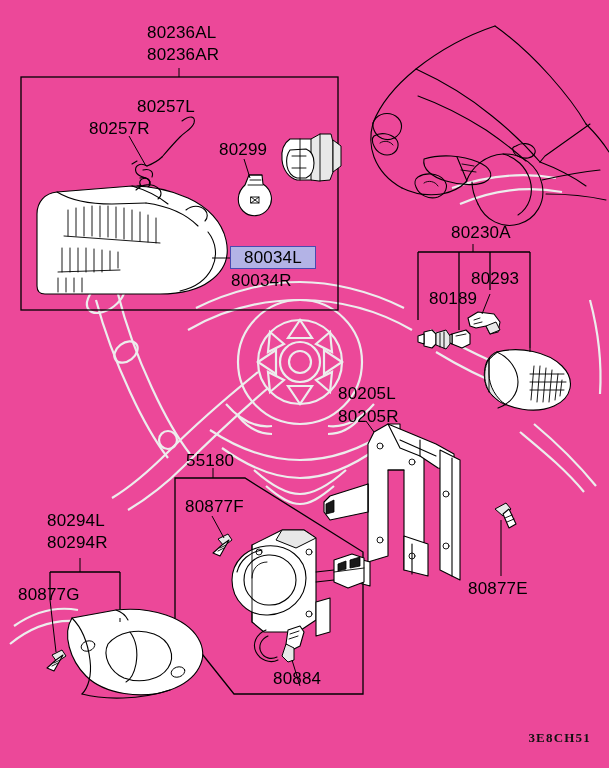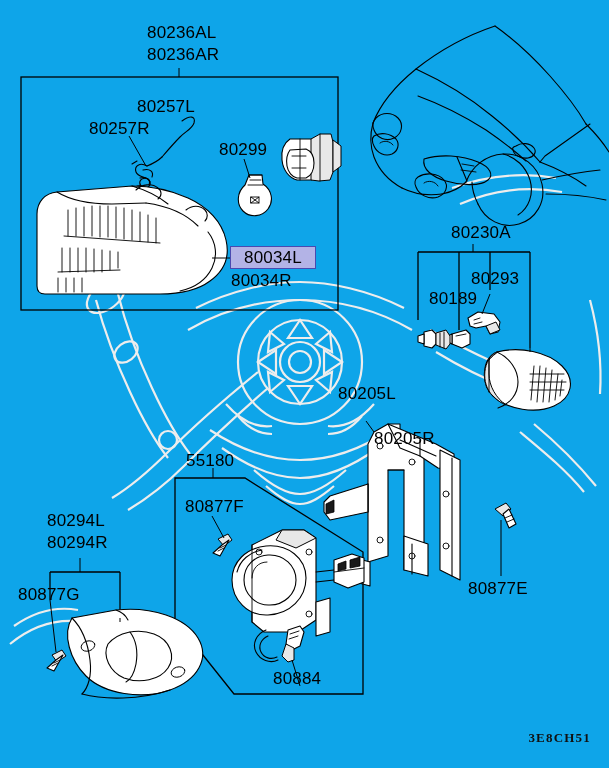--- a/index.html
+++ b/index.html
@@ -7,21 +7,21 @@
     padding: 0;
     background: #ffffff;
   }
   body {
     font-family: "Liberation Sans", sans-serif;
   }
   #diagram-page {
     position: relative;
     width: 609px;
     height: 768px;
-    background: #0ea5e9;
+    background: #ec4899;
     overflow: hidden;
   }
   #svg-root {
     position: absolute;
     left: 0;
     top: 0;
     width: 609px;
     height: 768px;
   }
   .part-label {
@@ -450,21 +450,21 @@
   <div class="part-label" style="left:219px; top:139px;">80299</div>
 
   <div class="part-label highlight" style="left:234px; top:246px;">80034L</div>
   <div class="part-label" style="left:231px; top:270px;">80034R</div>
 
   <div class="part-label" style="left:443px; top:222px;margin-left:8px;">80230A</div>
   <div class="part-label" style="left:471px; top:268px;">80293</div>
   <div class="part-label" style="left:429px; top:288px;">80189</div>
 
   <div class="part-label" style="left:338px; top:383px;">80205L</div>
-  <div class="part-label" style="left:338px; top:428px;margin-left:36px;">80205R</div>
+  <div class="part-label" style="left:338px; top:406px;">80205R</div>
 
   <div class="part-label" style="left:186px; top:450px;">55180</div>
   <div class="part-label" style="left:185px; top:496px;">80877F</div>
   <div class="part-label" style="left:273px; top:668px;">80884</div>
 
   <div class="part-label" style="left:468px; top:578px;">80877E</div>
 
   <div class="part-label" style="left:47px; top:510px;">80294L</div>
   <div class="part-label" style="left:47px; top:532px;">80294R</div>
   <div class="part-label" style="left:18px; top:584px;">80877G</div>

